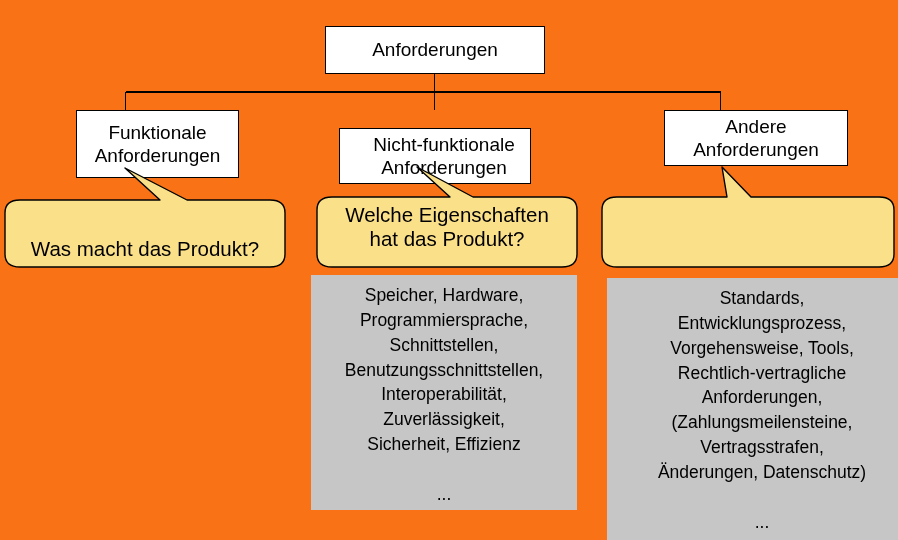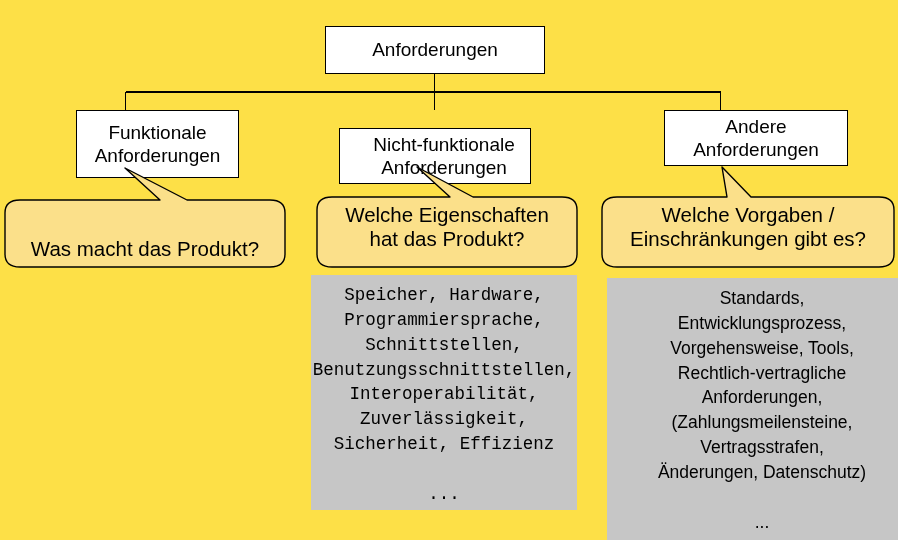--- a/index.html
+++ b/index.html
@@ -8,21 +8,21 @@
     background: #ffffff;
   }
   body {
     font-family: "Liberation Sans", sans-serif;
     color: #000000;
   }
   #canvas {
     position: relative;
     width: 898px;
     height: 540px;
-    background: #fde047;
+    background: #f97316;
     overflow: hidden;
   }
   #wires {
     position: absolute;
     left: 0; top: 0;
     width: 898px;
     height: 540px;
     pointer-events: none;
   }
   .node {
@@ -119,25 +119,23 @@
     </svg>
     <div class="ctext" style="top:37px;">Welche Eigenschaften
 hat das Produkt?</div>
   </div>
 
   <div class="callout" style="left:601px; top:166px; width:294px; height:102px;">
     <svg width="294" height="102" viewBox="0 0 294 102" xmlns="http://www.w3.org/2000/svg">
       <path d="M 1 44 Q 1 31 16 31 L 126 31 L 121 1 L 150 31 L 278 31 Q 293 31 293 44
                L 293 88 Q 293 101 278 101 L 16 101 Q 1 101 1 88 Z" fill="#fbe08a" stroke="#000000" stroke-width="1.4" stroke-linejoin="round"></path>
     </svg>
-    <div class="ctext" style="top:37px;">Welche Vorgaben /
-Einschränkungen gibt es?</div>
   </div>
 
-  <div class="graybox" style="left:311px; top:275px; width:266px; height:235px;font-family:Liberation Mono, monospace;">Speicher, Hardware,
+  <div class="graybox" style="left:311px; top:275px; width:266px; height:235px;">Speicher, Hardware,
 Programmiersprache,
 Schnittstellen,
 Benutzungsschnittstellen,
 Interoperabilität,
 Zuverlässigkeit,
 Sicherheit, Effizienz
 
 ...</div>
 
   <div class="graybox" style="left:607px; top:278px; width:310px; height:262px;">Standards,

